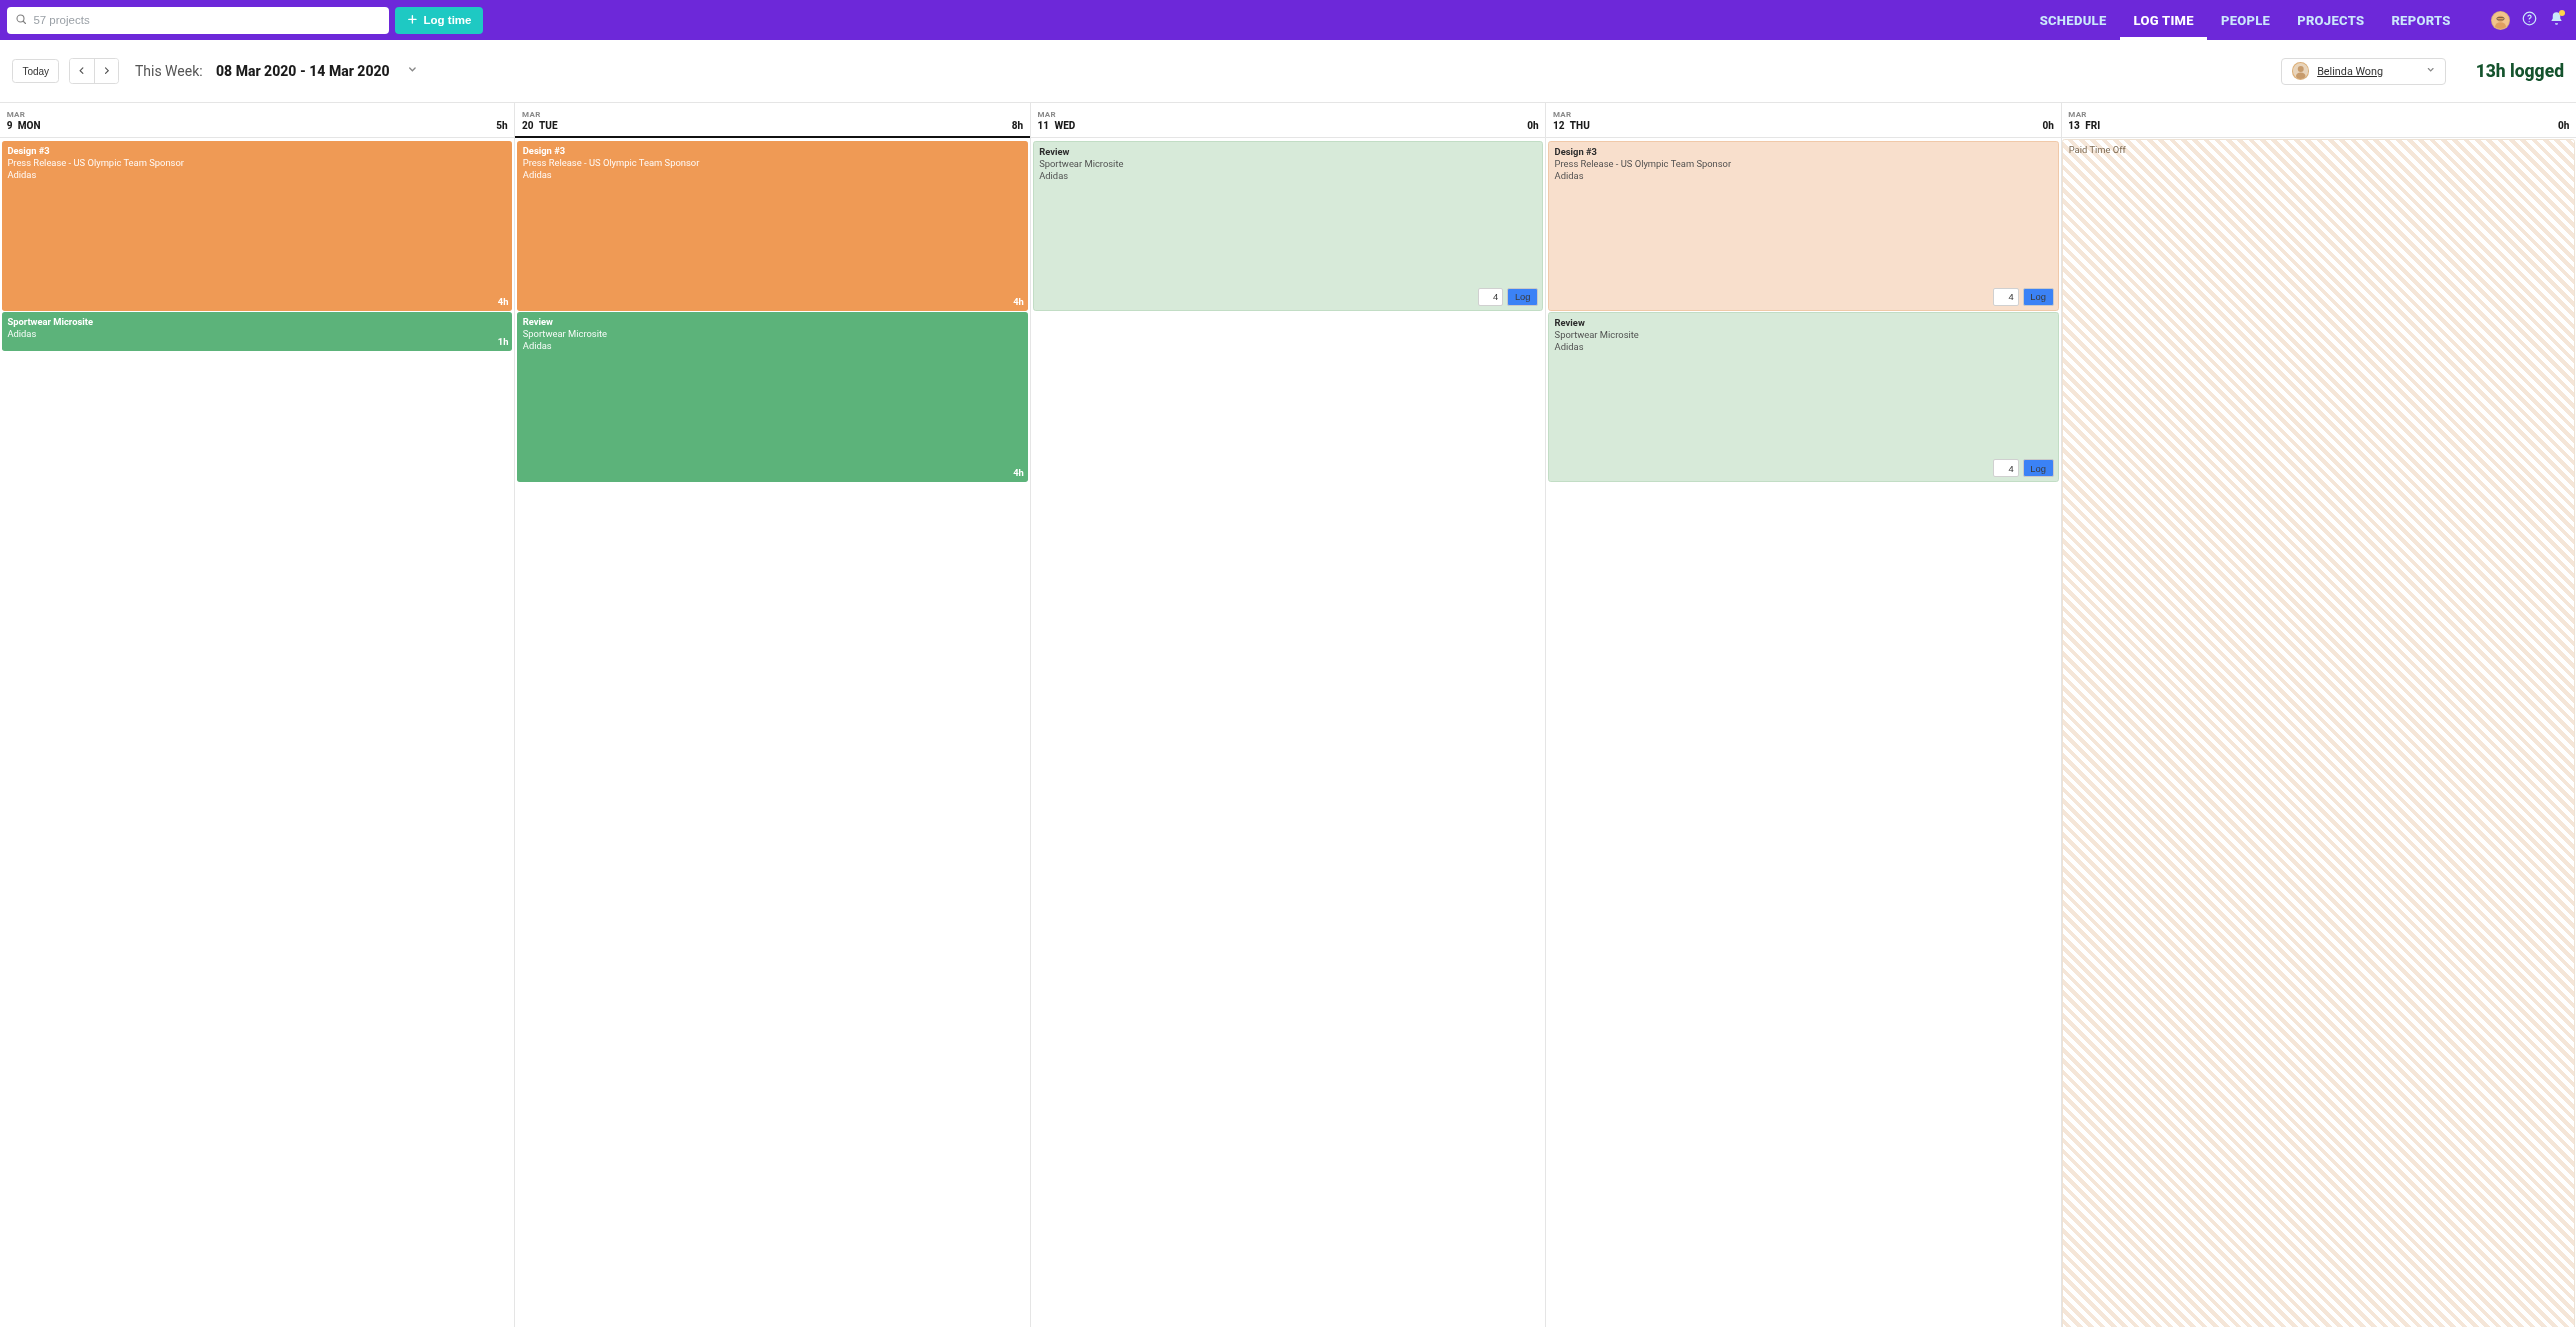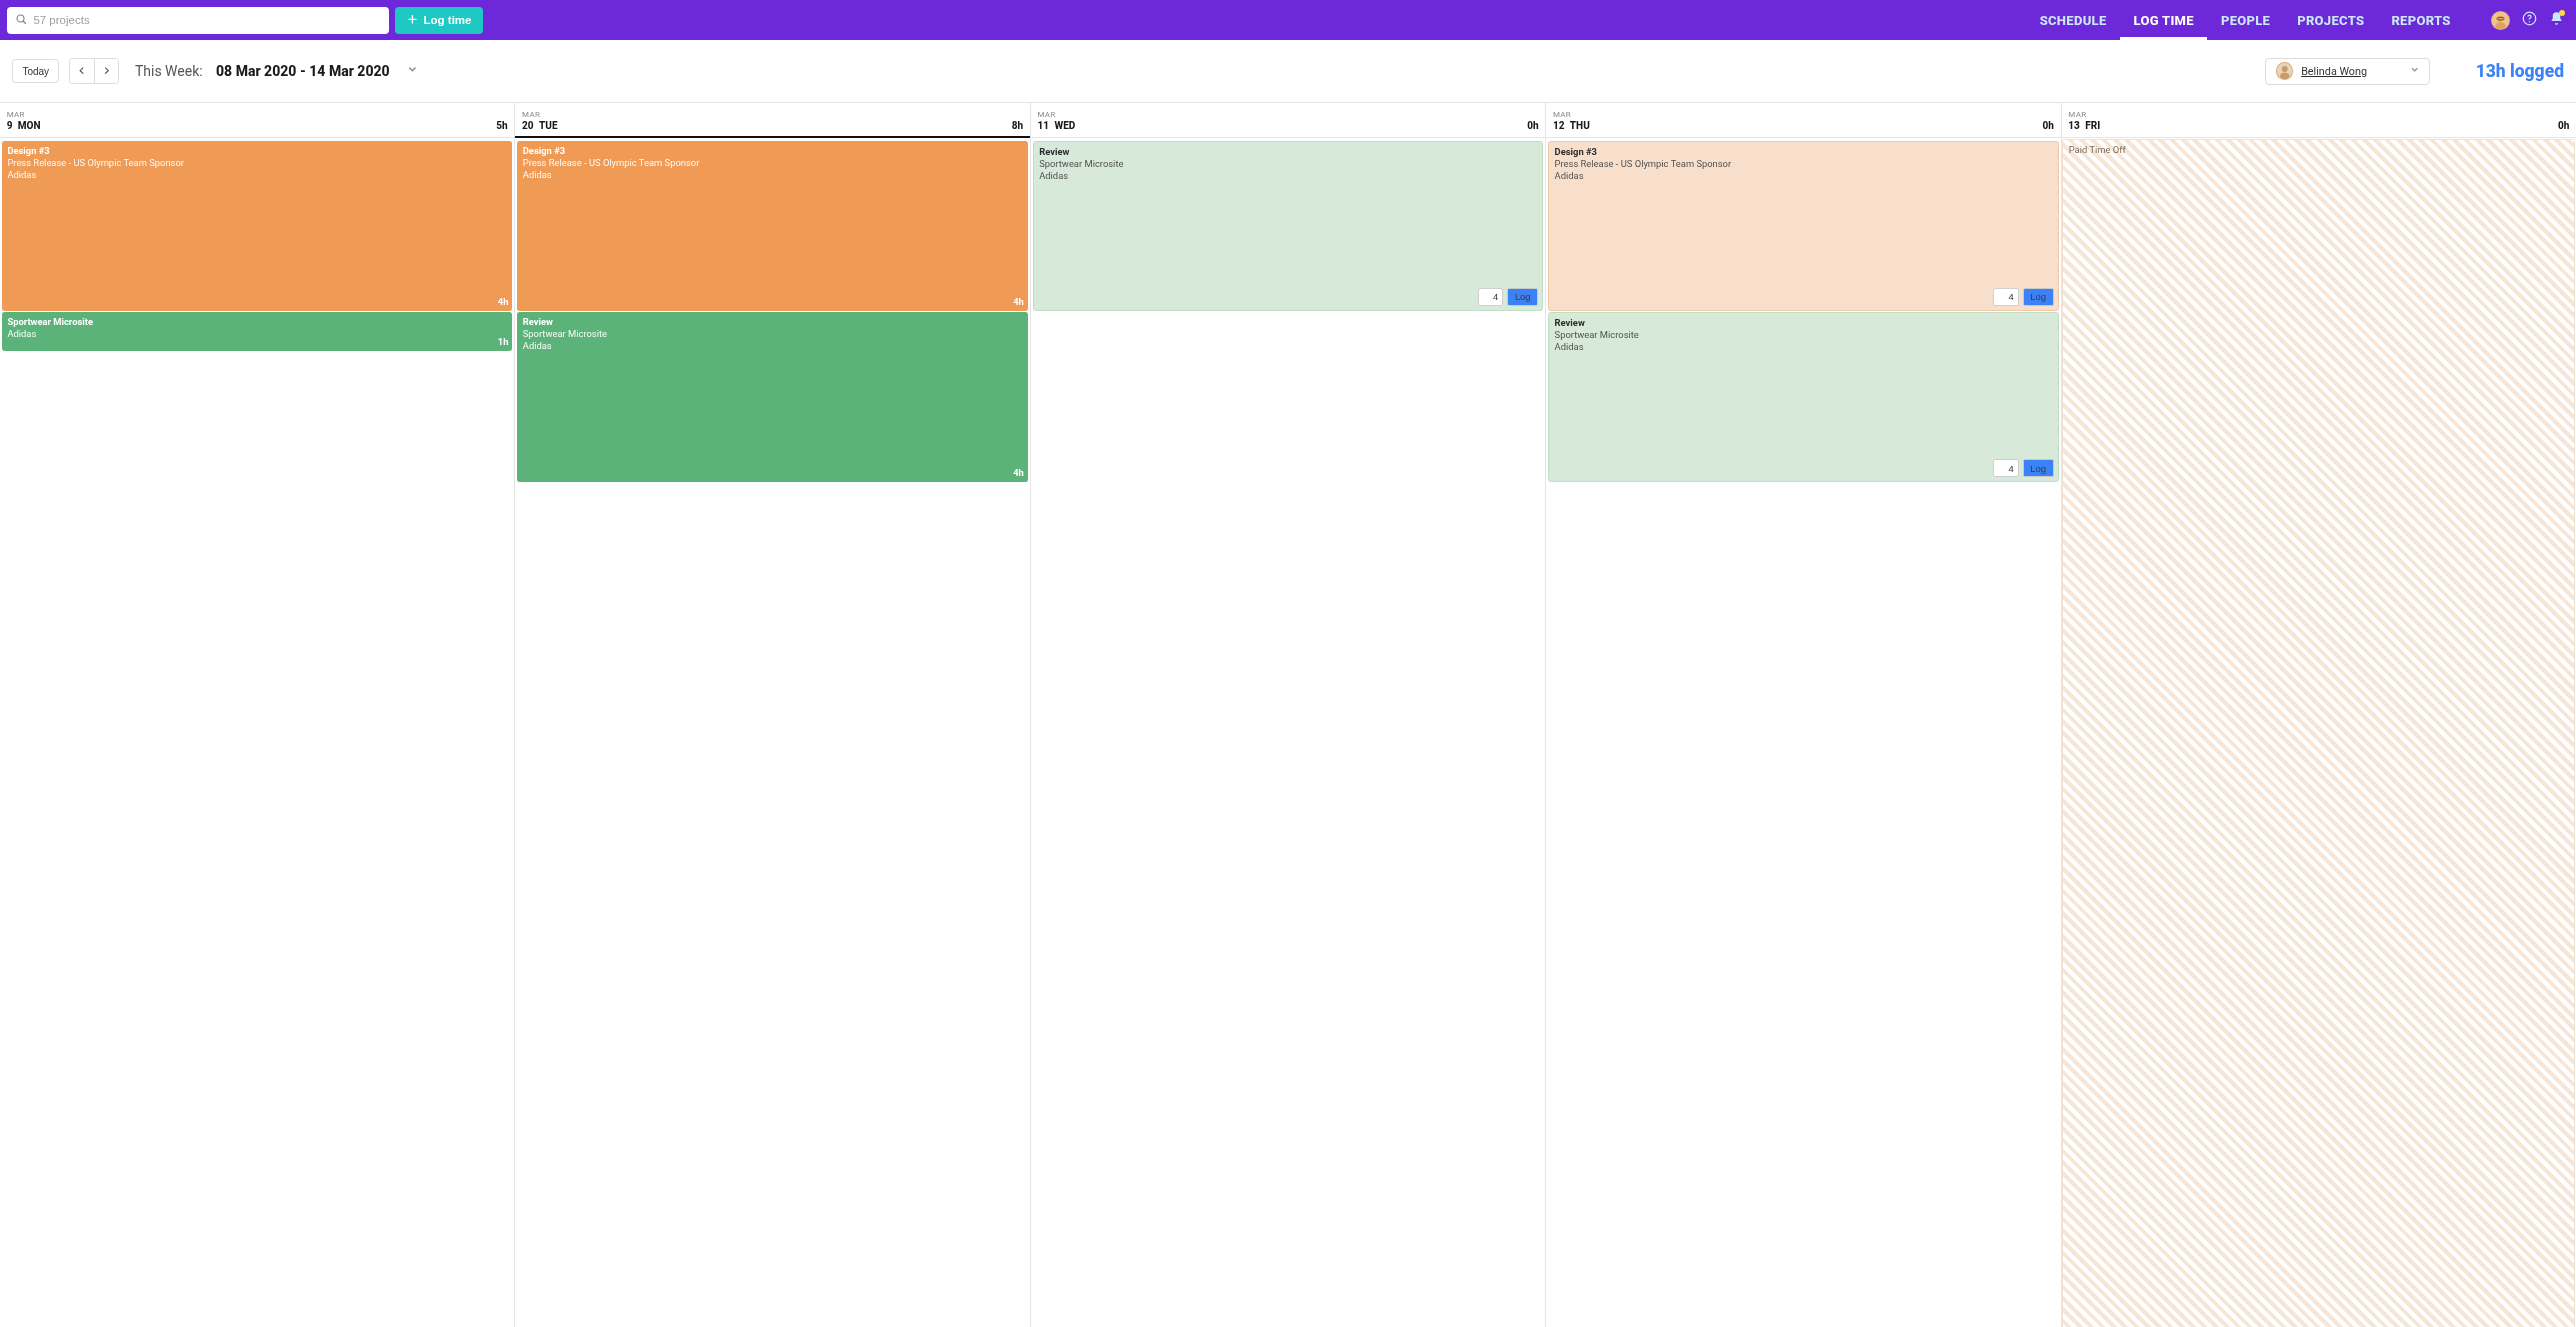--- a/index.html
+++ b/index.html
@@ -99,21 +99,21 @@
   .person-picker {
     margin-left:auto;
     height:27px;
     border:0.7px solid #dcdcdc; border-radius:4px;
     display:flex; align-items:center; padding:0 9.4px; gap:8px; cursor:pointer;
     min-width:165px;
     text-decoration:underline;
   }
   .person-picker .avatar-circle { width:17.5px; height:17.5px; }
   .person-name { font-size:10.8px; color:#333; }
-  .logged-total { font-size:17.5px; font-weight:800; color:#3b82f6; margin-left:36px; }
+  .logged-total { font-size:17.5px; font-weight:800; color:#14532d; margin-left:20px; }
 
   
   .grid {
     display:flex;
     height: calc(100% - 39px - 54px);
     overflow:hidden;
   }
   .day-col {
     flex:1 1 0;
     border-right:0.7px solid #e5e5e5;
@@ -125,21 +125,21 @@
   .day-header {
     height:35px;
     padding: 5.4px 6.7px 2.7px 6.7px;
     display:flex; flex-direction:column; justify-content:center;
     border-bottom:0.7px solid #e5e5e5;
     position:relative;
   }
   .day-header.active-day::after {
     content:""; position:absolute; left:0; right:0; bottom:-0.7px; height:2px; background:#111;
   }
-  .day-month { font-size:8px; font-weight:400; color:#8a8a8a; letter-spacing:0.3px; }
+  .day-month { font-size:8px; font-weight:700; color:#8a8a8a; letter-spacing:0.3px; }
   .day-line { display:flex; align-items:baseline; justify-content:space-between; }
   .day-num { font-size:10px; font-weight:800; color:#1b1b1b; }
   .day-name { font-size:10px; font-weight:800; color:#1b1b1b; margin-left:2.7px;}
   .day-hours { font-size:10px; font-weight:800; color:#1b1b1b; }
   .day-body {
     flex:1; position:relative; padding:1.3px; overflow:hidden;
   }
 
   
   .card {

